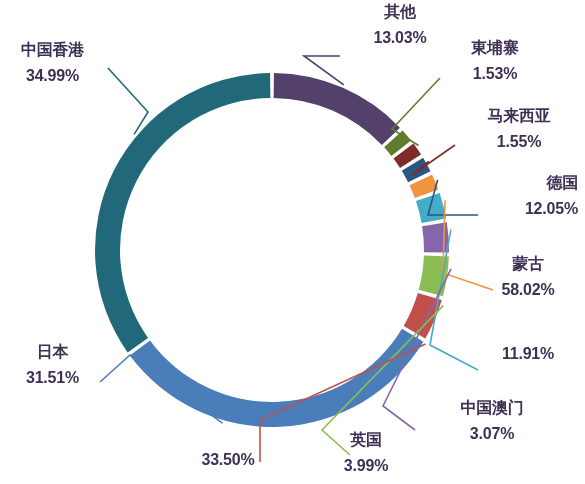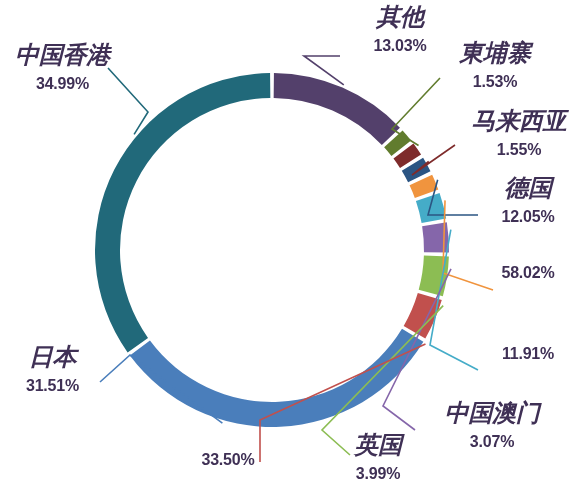--- a/index.html
+++ b/index.html
@@ -24,24 +24,23 @@
   }
   .label-group {
     position: absolute;
     color: #3f3055;
     font-family: "Liberation Sans", "DejaVu Sans", sans-serif;
     font-weight: bold;
     line-height: 1.06;
     white-space: nowrap;
   }
   .label-name {
-    font-size: 24px;
+    font-size: 16px;
     letter-spacing: -0.2px;
     display: block;
-    font-style: italic;
   }
   .label-value {
     font-size: 16px;
     letter-spacing: -0.2px;
     display: block;
     margin-top: 9px;
   }
   .ta-center { text-align: center; }
 </style>
 </head>
@@ -86,50 +85,51 @@
   <div class="label-group ta-center" style="left:440px; top:40px; width:110px;">
     <span class="label-name">東埔寨</span>
     <span class="label-value">1.53%</span>
   </div>
 
   <div class="label-group ta-center" style="left:455px; top:108px; width:128px;">
     <span class="label-name">马来西亚</span>
     <span class="label-value">1.55%</span>
   </div>
 
-  <div class="label-group ta-center" style="left:478px; top:175px; width:100px;">
+  <div class="label-group ta-center" style="left:478px; top:175px; width:100px;text-align:right;">
     <span class="label-name">德国</span>
     <span class="label-value">12.05%</span>
   </div>
 
   <div class="label-group ta-center" style="left:478px; top:256px; width:100px;">
+    <span class="label-name">蒙古</span>
     <span class="label-value">58.02%</span>
   </div>
 
   <div class="label-group ta-center" style="left:478px; top:337px; width:100px;">
     <span class="label-value">11.91%</span>
   </div>
 
   <div class="label-group ta-center" style="left:428px; top:400px; width:128px;">
     <span class="label-name">中国澳门</span>
     <span class="label-value">3.07%</span>
   </div>
 
-  <div class="label-group ta-center" style="left:328px; top:432px; width:100px;">
+  <div class="label-group ta-center" style="left:316px; top:432px; width:100px;">
     <span class="label-name">英国</span>
     <span class="label-value">3.99%</span>
   </div>
 
   <div class="label-group ta-center" style="left:178px; top:443px; width:100px;">
     <span class="label-value">33.50%</span>
   </div>
 
   <div class="label-group ta-center" style="left:0px; top:344px; width:105px;">
     <span class="label-name">日本</span>
     <span class="label-value">31.51%</span>
   </div>
 
-  <div class="label-group ta-center" style="left:0px; top:42px; width:105px;padding-left:10px;">
+  <div class="label-group ta-center" style="left:0px; top:42px; width:105px;">
     <span class="label-name">中国香港</span>
     <span class="label-value">34.99%</span>
   </div>
 
 </div>
 
 </body></html>

